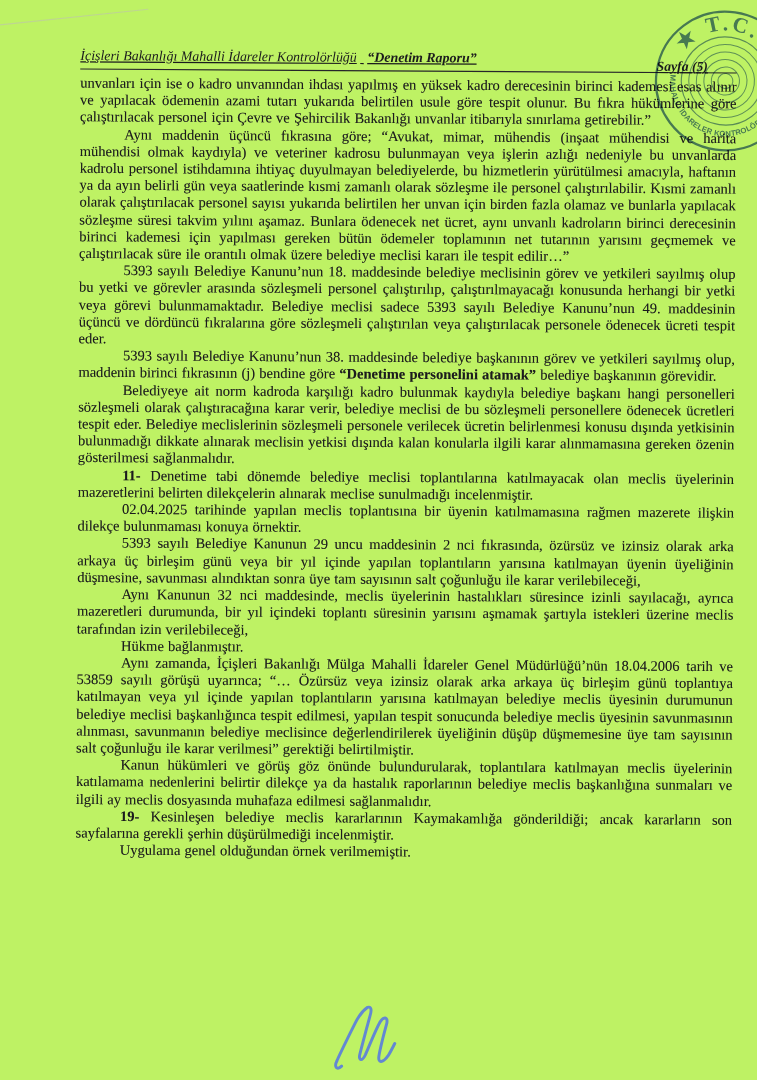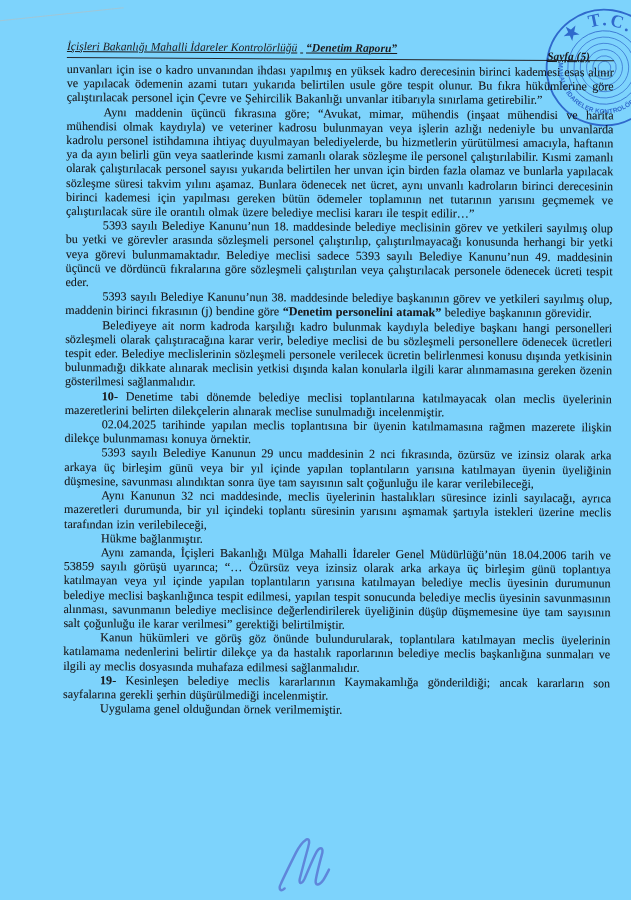--- a/index.html
+++ b/index.html
@@ -1,18 +1,18 @@
 <!DOCTYPE html>
 <html style="--stamp-color: #3c63c5; --sig-color: #5e82d8;"><head>
 <meta charset="utf-8">
 <style>
   html,body { margin:0; padding:0; background:#e8e8e6; }
   .page {
     position:relative; width:631px; height:900px; margin:0 auto;
-    background:#7dd3fc; overflow:hidden;
+    background:#bef264; overflow:hidden;
     font-family:"Liberation Serif", serif; color:#1b1b1d;
   }
   .scan-line {
     position:absolute; left:-6px; top:14px; width:130px; height:1px;
     background:#bdbdb8; transform:rotate(-6deg); opacity:.55;
   }
   .content {
     position:absolute; left:67px; top:40px; width:547px;
     transform:rotate(0.35deg); transform-origin:top left;
   }
@@ -66,23 +66,23 @@
     <div class="doc-header">
       <span class="ht">İçişleri Bakanlığı Mahalli İdareler Kontrolörlüğü</span>
       <span class="ht">&nbsp;</span>
       <span class="hr">“Denetim Raporu”</span>
       <span class="page-label">Sayfa (5)</span>
     </div>
     <div class="body-text">
         <p>unvanları için ise o kadro unvanından ihdası yapılmış en yüksek kadro derecesinin birinci kademesi esas alınır ve yapılacak ödemenin azami tutarı yukarıda belirtilen usule göre tespit olunur. Bu fıkra hükümlerine göre çalıştırılacak personel için Çevre ve Şehircilik Bakanlığı unvanlar itibarıyla sınırlama getirebilir.”</p>
         <p class="ind">Aynı maddenin üçüncü fıkrasına göre; “Avukat, mimar, mühendis (inşaat mühendisi ve harita mühendisi olmak kaydıyla) ve veteriner kadrosu bulunmayan veya işlerin azlığı nedeniyle bu unvanlarda kadrolu personel istihdamına ihtiyaç duyulmayan belediyelerde, bu hizmetlerin yürütülmesi amacıyla, haftanın ya da ayın belirli gün veya saatlerinde kısmi zamanlı olarak sözleşme ile personel çalıştırılabilir. Kısmi zamanlı olarak çalıştırılacak personel sayısı yukarıda belirtilen her unvan için birden fazla olamaz ve bunlarla yapılacak sözleşme süresi takvim yılını aşamaz. Bunlara ödenecek net ücret, aynı unvanlı kadroların birinci derecesinin birinci kademesi için yapılması gereken bütün ödemeler toplamının net tutarının yarısını geçmemek ve çalıştırılacak süre ile orantılı olmak üzere belediye meclisi kararı ile tespit edilir…”</p>
         <p class="ind">5393 sayılı Belediye Kanunu’nun 18. maddesinde belediye meclisinin görev ve yetkileri sayılmış olup bu yetki ve görevler arasında sözleşmeli personel çalıştırılıp, çalıştırılmayacağı konusunda herhangi bir yetki veya görevi bulunmamaktadır. Belediye meclisi sadece 5393 sayılı Belediye Kanunu’nun 49. maddesinin üçüncü ve dördüncü fıkralarına göre sözleşmeli çalıştırılan veya çalıştırılacak personele ödenecek ücreti tespit eder.</p>
-        <p class="ind">5393 sayılı Belediye Kanunu’nun 38. maddesinde belediye başkanının görev ve yetkileri sayılmış olup, maddenin birinci fıkrasının (j) bendine göre <b>“Denetim personelini atamak”</b> belediye başkanının görevidir.</p>
+        <p class="ind">5393 sayılı Belediye Kanunu’nun 38. maddesinde belediye başkanının görev ve yetkileri sayılmış olup, maddenin birinci fıkrasının (j) bendine göre <b>“Denetime personelini atamak”</b> belediye başkanının görevidir.</p>
         <p class="ind">Belediyeye ait norm kadroda karşılığı kadro bulunmak kaydıyla belediye başkanı hangi personelleri sözleşmeli olarak çalıştıracağına karar verir, belediye meclisi de bu sözleşmeli personellere ödenecek ücretleri tespit eder. Belediye meclislerinin sözleşmeli personele verilecek ücretin belirlenmesi konusu dışında yetkisinin bulunmadığı dikkate alınarak meclisin yetkisi dışında kalan konularla ilgili karar alınmamasına gereken özenin gösterilmesi sağlanmalıdır.</p>
-        <p class="ind"><b>10-</b> Denetime tabi dönemde belediye meclisi toplantılarına katılmayacak olan meclis üyelerinin mazeretlerini belirten dilekçelerin alınarak meclise sunulmadığı incelenmiştir.</p>
+        <p class="ind"><b>11-</b> Denetime tabi dönemde belediye meclisi toplantılarına katılmayacak olan meclis üyelerinin mazeretlerini belirten dilekçelerin alınarak meclise sunulmadığı incelenmiştir.</p>
         <p class="ind">02.04.2025 tarihinde yapılan meclis toplantısına bir üyenin katılmamasına rağmen mazerete ilişkin dilekçe bulunmaması konuya örnektir.</p>
         <p class="ind">5393 sayılı Belediye Kanunun 29 uncu maddesinin 2 nci fıkrasında, özürsüz ve izinsiz olarak arka arkaya üç birleşim günü veya bir yıl içinde yapılan toplantıların yarısına katılmayan üyenin üyeliğinin düşmesine, savunması alındıktan sonra üye tam sayısının salt çoğunluğu ile karar verilebileceği,</p>
         <p class="ind">Aynı Kanunun 32 nci maddesinde, meclis üyelerinin hastalıkları süresince izinli sayılacağı, ayrıca mazeretleri durumunda, bir yıl içindeki toplantı süresinin yarısını aşmamak şartıyla istekleri üzerine meclis tarafından izin verilebileceği,</p>
         <p class="ind">Hükme bağlanmıştır.</p>
         <p class="ind">Aynı zamanda, İçişleri Bakanlığı Mülga Mahalli İdareler Genel Müdürlüğü’nün 18.04.2006 tarih ve 53859 sayılı görüşü uyarınca; “… Özürsüz veya izinsiz olarak arka arkaya üç birleşim günü toplantıya katılmayan veya yıl içinde yapılan toplantıların yarısına katılmayan belediye meclis üyesinin durumunun belediye meclisi başkanlığınca tespit edilmesi, yapılan tespit sonucunda belediye meclis üyesinin savunmasının alınması, savunmanın belediye meclisince değerlendirilerek üyeliğinin düşüp düşmemesine üye tam sayısının salt çoğunluğu ile karar verilmesi” gerektiği belirtilmiştir.</p>
         <p class="ind">Kanun hükümleri ve görüş göz önünde bulundurularak, toplantılara katılmayan meclis üyelerinin katılamama nedenlerini belirtir dilekçe ya da hastalık raporlarının belediye meclis başkanlığına sunmaları ve ilgili ay meclis dosyasında muhafaza edilmesi sağlanmalıdır.</p>
         <p class="ind"><b>19-</b> Kesinleşen belediye meclis kararlarının Kaymakamlığa gönderildiği; ancak kararların son sayfalarına gerekli şerhin düşürülmediği incelenmiştir.</p>
         <p class="ind">Uygulama genel olduğundan örnek verilmemiştir.</p>
       </div>
   </div>

